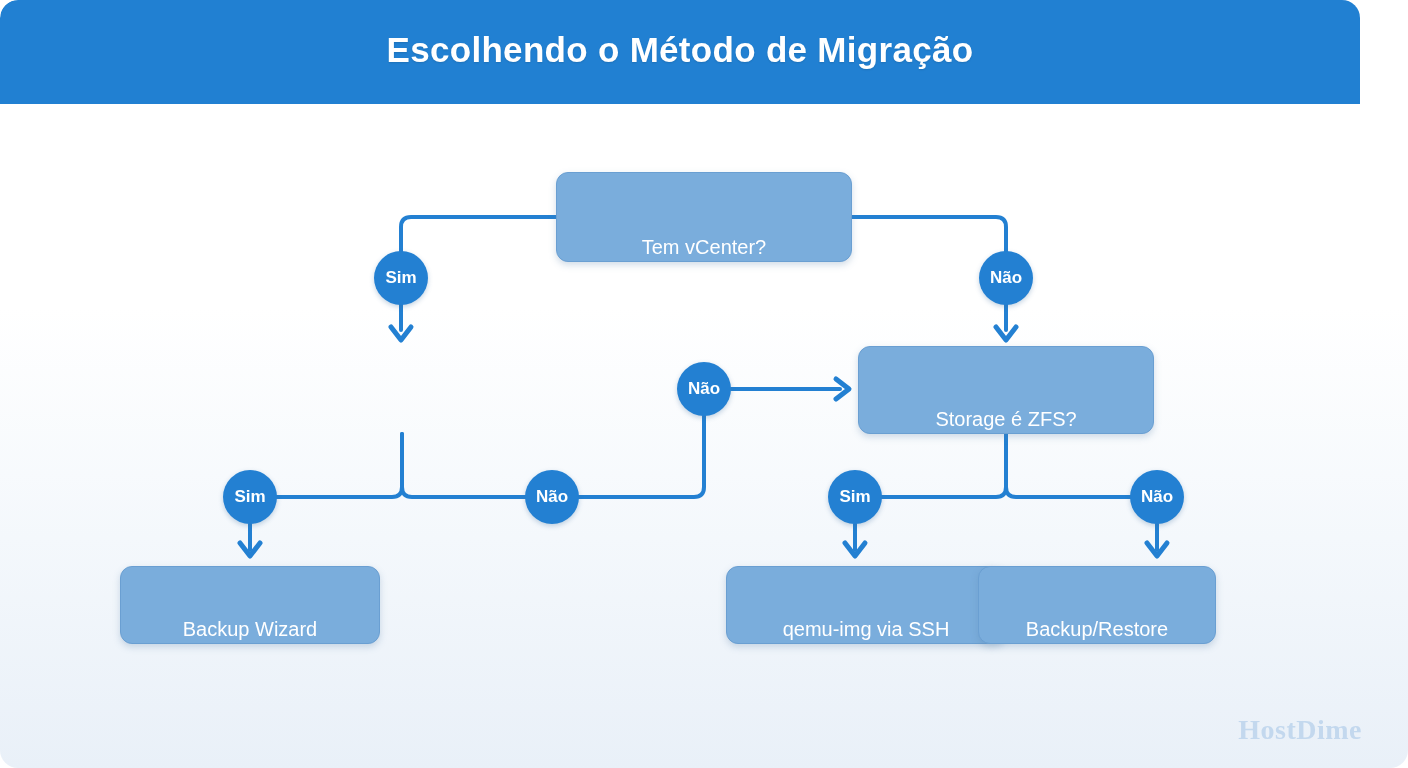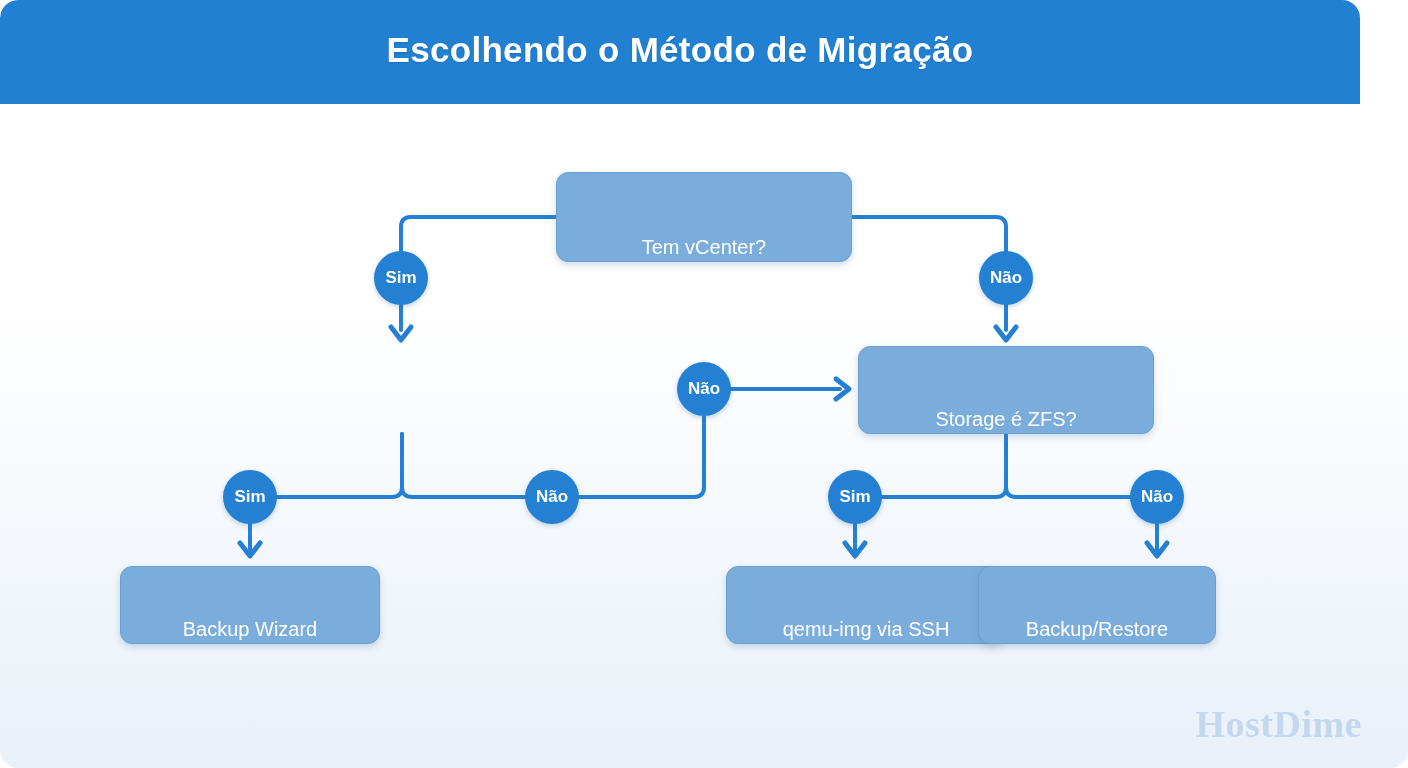--- a/index.html
+++ b/index.html
@@ -95,21 +95,21 @@
   #label-dt-sim      { left: 223px; top: 470px; }
   #label-dt-nao      { left: 525px; top: 470px; }
   #label-zfs-sim     { left: 828px; top: 470px; }
   #label-zfs-nao     { left: 1130px; top: 470px; }
   
   #brand {
     position: absolute;
     right: 46px;
     bottom: 22px;
     font-family: "Liberation Serif", serif;
-    font-size: 38px;
+    font-size: 28px;
     font-weight: bold;
     color: #c3d8ee;
     letter-spacing: 0.5px;
     z-index: 3;
   }
 </style>
 </head>
 <body>
 
 <div id="page">

